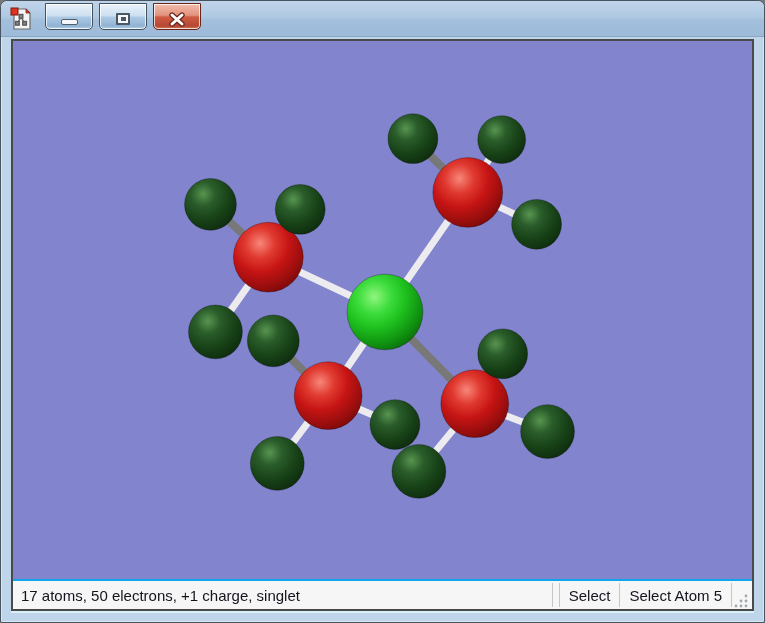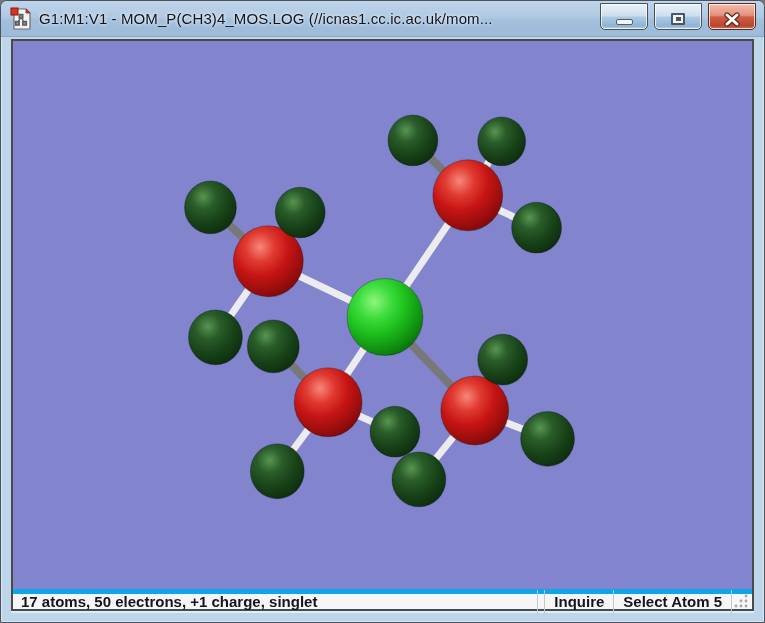--- a/index.html
+++ b/index.html
@@ -51,22 +51,22 @@
   .frame{position:absolute;top:36px;bottom:0;left:0;right:0;padding:2px 10px 11px 10px;}
   .inner{
     height:100%;border:2px solid #4A4A4A;display:flex;flex-direction:column;
     box-shadow:0 2px 0 #D8F0F8;
   }
   .viewport{position:relative;flex:1 1 auto;overflow:hidden;cursor:crosshair;}
   .viewport svg{position:absolute;left:0;top:0;width:100%;height:100%;}
 
   
   .statusbar{
-    height:20px;flex:0 0 auto;background:#F6F6F6;border-top:5px solid #0ea5e9;
-    display:flex;align-items:center;font-size:15px;color:#14141E;font-weight:bold;
+    height:30px;flex:0 0 auto;background:#F6F6F6;border-top:2px solid #0ea5e9;
+    display:flex;align-items:center;font-size:15px;color:#14141E;
   }
   .status-main{margin-left:8px;flex:1 1 auto;white-space:nowrap;overflow:hidden;}
   .sep{width:1px;height:24px;background:#C6C6C6;flex:0 0 auto;}
   .status-cell{padding:0 9px;white-space:nowrap;flex:0 0 auto;}
   .grip{width:18px;height:22px;align-self:flex-end;margin-right:2px;flex:0 0 auto;cursor:nwse-resize;}
 </style>
 </head>
 <body>
 
 <div class="window">
@@ -77,21 +77,20 @@
       <path d="M16 2 l4 4 h-4 z" fill="#D03A2A" stroke="#8A2318" stroke-width="0.8"></path>
       <rect x="1" y="1" width="7" height="7" fill="#E03222" stroke="#7E1A10" stroke-width="1"></rect>
       <g stroke="#5A5A5A" stroke-width="1.4" fill="#8A8A8A">
         <line x1="11" y1="10" x2="7.5" y2="16"></line>
         <line x1="11" y1="10" x2="14.5" y2="16"></line>
         <rect x="9.2" y="7.5" width="3.6" height="3.6"></rect>
         <rect x="5.6" y="14.5" width="3.6" height="3.6"></rect>
         <rect x="12.8" y="14.5" width="3.6" height="3.6"></rect>
       </g>
     </svg>
-    <span class="title-text">G1:M1:V1 - MOM_P(CH3)4_MOS.LOG (//icnas1.cc.ic.ac.uk/mom...</span>
     <div class="win-controls">
       <div class="win-btn" title="Minimize">
         <span class="glyph-min"></span>
       </div>
       <div class="win-btn" title="Maximize">
         <span class="glyph-max">
             <span></span>
           </span>
       </div>
       <div class="win-btn close" title="Close">
@@ -171,21 +170,21 @@
             <circle cx="548" cy="430" r="27" fill="url(#grad-h)" stroke="rgba(0,0,0,0.28)" stroke-width="1"></circle>
             <circle cx="419" cy="470" r="27" fill="url(#grad-h)" stroke="rgba(0,0,0,0.28)" stroke-width="1"></circle>
           </svg>
       </div>
 
       <div class="statusbar">
         <span class="status-main">17 atoms, 50 electrons, +1 charge, singlet</span>
         <span class="sep"></span>
         <span style="width:6px"></span>
         <span class="sep"></span>
-        <span class="status-cell">Inquire</span>
+        <span class="status-cell">Select</span>
         <span class="sep"></span>
         <span class="status-cell">Select Atom 5</span>
         <span class="sep"></span>
         <svg class="grip" viewBox="0 0 18 22">
           <g fill="#A2A8AE">
             <circle cx="14" cy="9" r="1.4"></circle>
             <circle cx="14" cy="14" r="1.4"></circle>
             <circle cx="9" cy="14" r="1.4"></circle>
             <circle cx="14" cy="19" r="1.4"></circle>
             <circle cx="9" cy="19" r="1.4"></circle>

